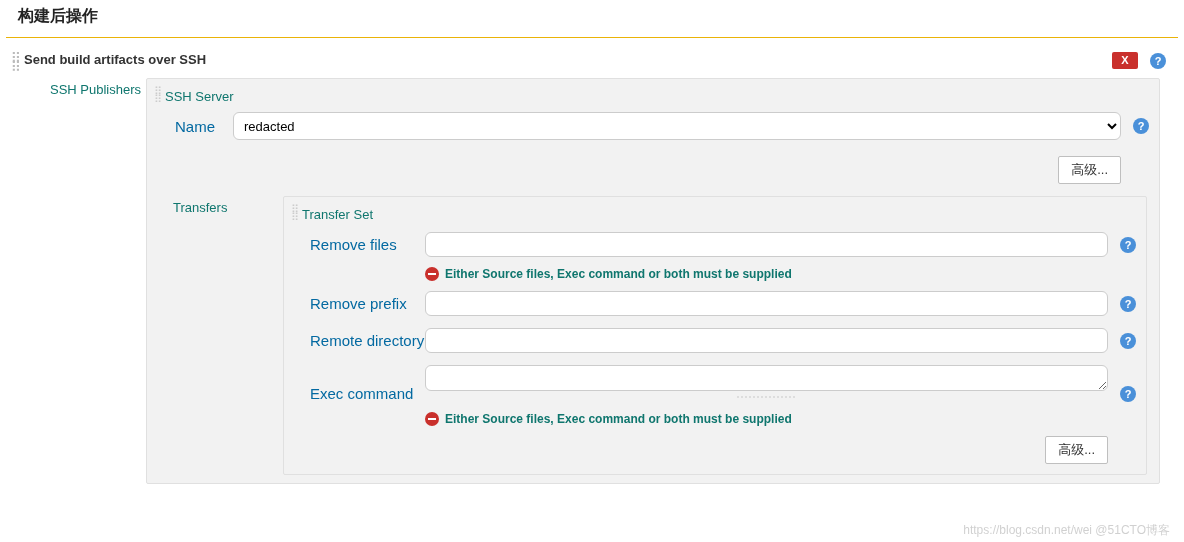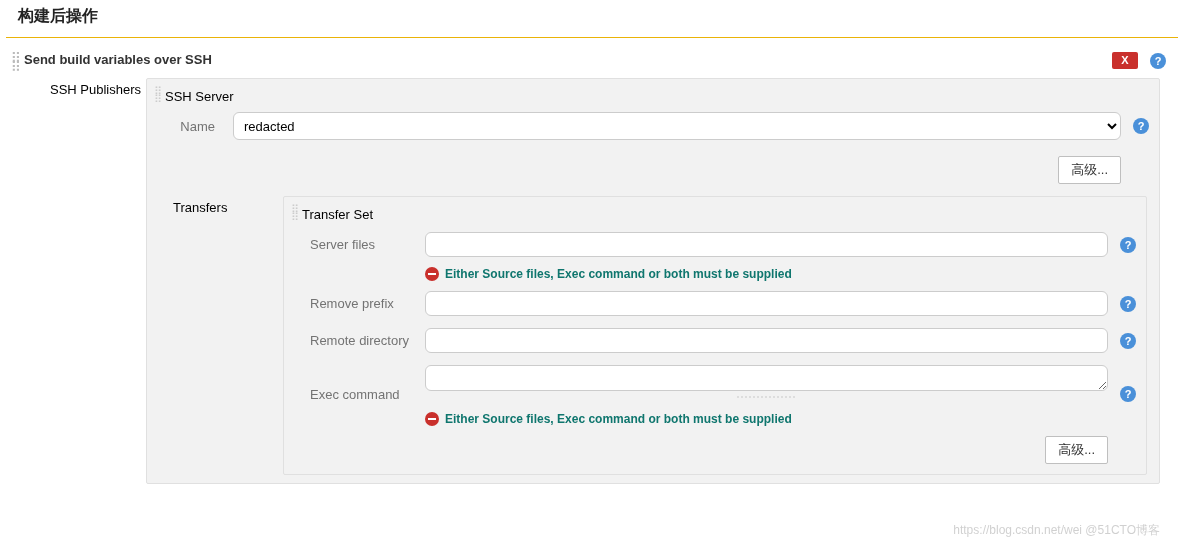--- a/index.html
+++ b/index.html
@@ -71,34 +71,34 @@
     line-height: 16px;
     display: inline-block;
     cursor: pointer;
   }
   .panel {
     background: #f2f2f2;
     border: 1px solid #e0e0e0;
     border-radius: 2px;
   }
   .label-col {
-    color: #000000;
+    color: #0f766e;
     font-size: 13px;
     padding-top: 4px;
   }
   .form-row {
     display: flex;
     align-items: center;
     padding: 6px 10px 6px 0;
   }
   .field-label {
     width: 115px;
     text-align: left;
-    color: #737373;
-    font-size: 13px;
+    color: #0369a1;
+    font-size: 15px;
     flex-shrink: 0;
   }
   input[type=text], select, textarea {
     width: 100%;
     font-size: 13px;
     padding: 4px 6px;
     border: 1px solid #ccc;
     border-radius: 6px;
     background: #fff;
     font-family: inherit;
@@ -153,21 +153,21 @@
   }
   .handle-bar {
     height: 6px;
     background: linear-gradient(90deg,#ddd 0,#ddd 2px,transparent 2px,transparent 4px) repeat-x;
     background-size: 4px 2px;
     width: 60px;
     margin: 2px auto 0 auto;
   }
   .watermark {
     position: fixed;
-    right: 16px;
+    right: 6px;
     bottom: 0;
     color: rgba(120,120,120,0.35);
     font-size: 12px;
     padding: 3px 8px;
     pointer-events: none;
   }
   .small-drag {
     width: 12px;
     color: #ccc;
     font-size: 11px;
@@ -184,21 +184,21 @@
 </head>
 <body>
 
 <div class="outer">
 
   <div class="section-title">构建后操作</div>
 
   <div class="header-row">
     <div class="block">
       <div class="drag-dots">⠿<br>⠿</div>
-      <div class="step-title">Send build variables over SSH</div>
+      <div class="step-title">Send build artifacts over SSH</div>
     </div>
     <div style="display:flex;align-items:center;gap:12px;">
       <div class="x-btn">X</div>
       <span class="help-icon">?</span>
     </div>
   </div>
 
   <div style="display:flex;align-items:flex-start;padding:6px 18px 0 44px;">
     <div class="label-col" style="width:96px;">SSH Publishers</div>
 
@@ -231,21 +231,21 @@
         <div class="panel" style="flex:1;min-width:0;background:#f2f2f2;padding:0 0 10px 0;">
 
           <div style="display:flex;align-items:flex-start;padding:6px 0 4px 4px;">
             <div class="small-drag">⠿<br>⠿</div>
             <div class="label-col" style="padding-left:2px;">Transfer Set</div>
           </div>
 
           <div style="padding-left:26px;">
 
             <div class="form-row">
-              <div class="field-label">Server files</div>
+              <div class="field-label">Remove files</div>
               <div style="flex:1;min-width:0;">
                 <input type="text" value="" style="">
               </div>
               <div style="width:28px;text-align:right;">
                 <span class="help-icon">?</span>
               </div>
             </div>
             <div style="padding-left:115px;">
               <div class="error-line">
                 <span class="error-icon"></span>

